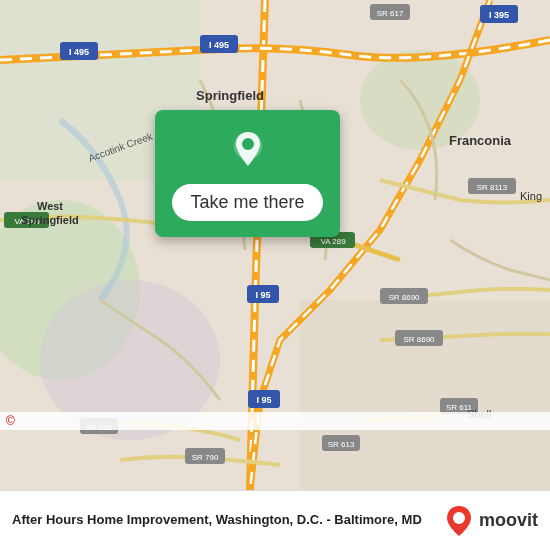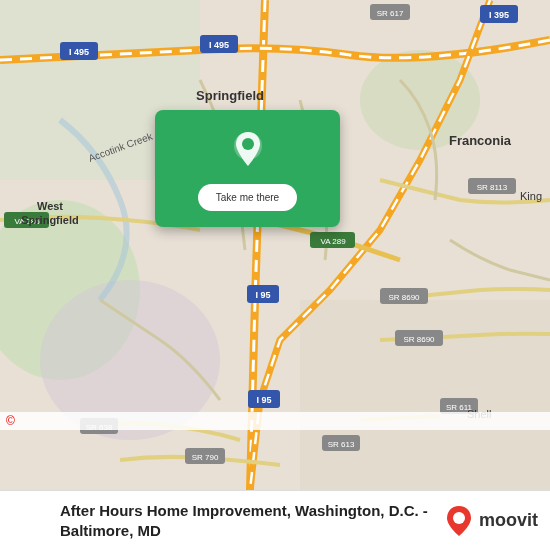--- a/index.html
+++ b/index.html
@@ -45,21 +45,21 @@
       height: 44px;
       margin-bottom: 12px;
     }
 
     #take-me-there-btn {
       background: white;
       color: #333;
       border: none;
       border-radius: 20px;
       padding: 8px 18px;
-      font-size: 10px;
+      font-size: 18px;
       font-weight: 500;
       cursor: pointer;
       white-space: nowrap;
     }
 
     
     #attribution-bar {
       position: absolute;
       bottom: 60px;
       left: 0;
@@ -102,26 +102,25 @@
       height: 32px;
     }
 
     #moovit-text {
       font-size: 18px;
       font-weight: bold;
       color: #333;
     }
 
     #location-title {
-      font-size: 15px;
+      font-size: 13px;
       font-weight: 600;
       color: #222;
       line-height: 1.3;
       flex: 1;
-      margin-left: 48px;
     }
   </style>
 </head>
 <body>
 
 <div id="map-container">
   <svg id="map-svg" viewBox="0 0 550 490" xmlns="http://www.w3.org/2000/svg">
 
     <rect width="550" height="490" fill="#e8e0d5"></rect>
 

